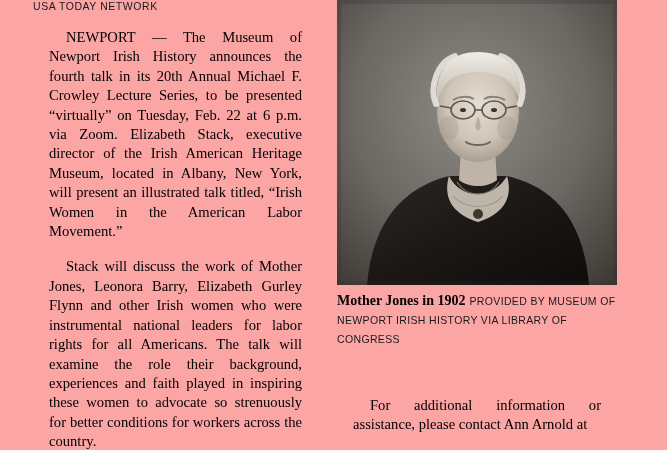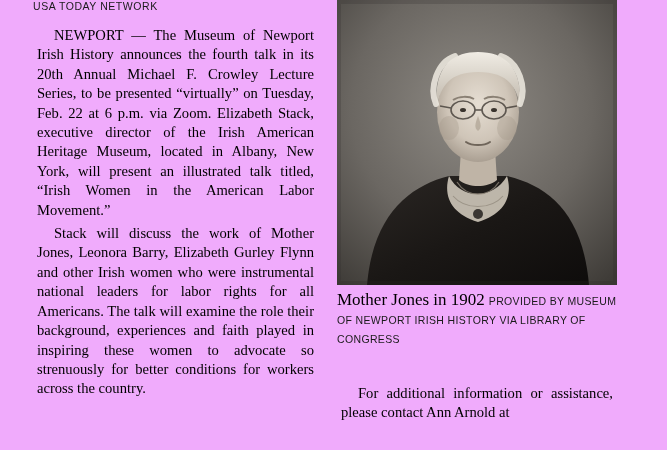--- a/index.html
+++ b/index.html
@@ -11,21 +11,21 @@
     width: 667px;
     height: 450px;
     overflow: hidden;
     font-family: "Liberation Serif", serif;
     color: #000000;
   }
   #page {
     position: relative;
     width: 667px;
     height: 450px;
-    background: #f0abfc;
+    background: #fca5a5;
   }
 
   
   .col-left {
     position: absolute;
     left: 33px;
     top: 0px;
     width: 285px;
   }
   .network-line {
@@ -35,21 +35,21 @@
     color: #1a1a1a;
     line-height: 12px;
     margin: 0 0 14px 0;
   }
   .body-par {
     font-family: "Liberation Serif", serif;
     font-size: 14.6px;
     line-height: 19.4px;
     text-align: justify;
     text-justify: inter-word;
-    margin: 4px;
+    margin: 16px;
     color: #000000;
     hyphens: manual;
   }
   .body-par .ind {
     display: inline-block;
     width: 17px;
   }
 
   
   .col-right {
@@ -65,22 +65,22 @@
     overflow: hidden;
     background: #6d6a66;
   }
   .photo svg { display: block; }
   .caption {
     margin-top: 6px;
     width: 280px;
   }
   .cap-bold {
     font-family: "Liberation Serif", serif;
-    font-weight: normal;
-    font-size: 17px;
+    font-weight: bold;
+    font-size: 14px;
     line-height: 18px;
     color: #000000;
   }
   .cap-credit {
     font-family: "Liberation Sans", sans-serif;
     font-size: 10.5px;
     letter-spacing: 0.35px;
     line-height: 18px;
     color: #1a1a1a;
   }

